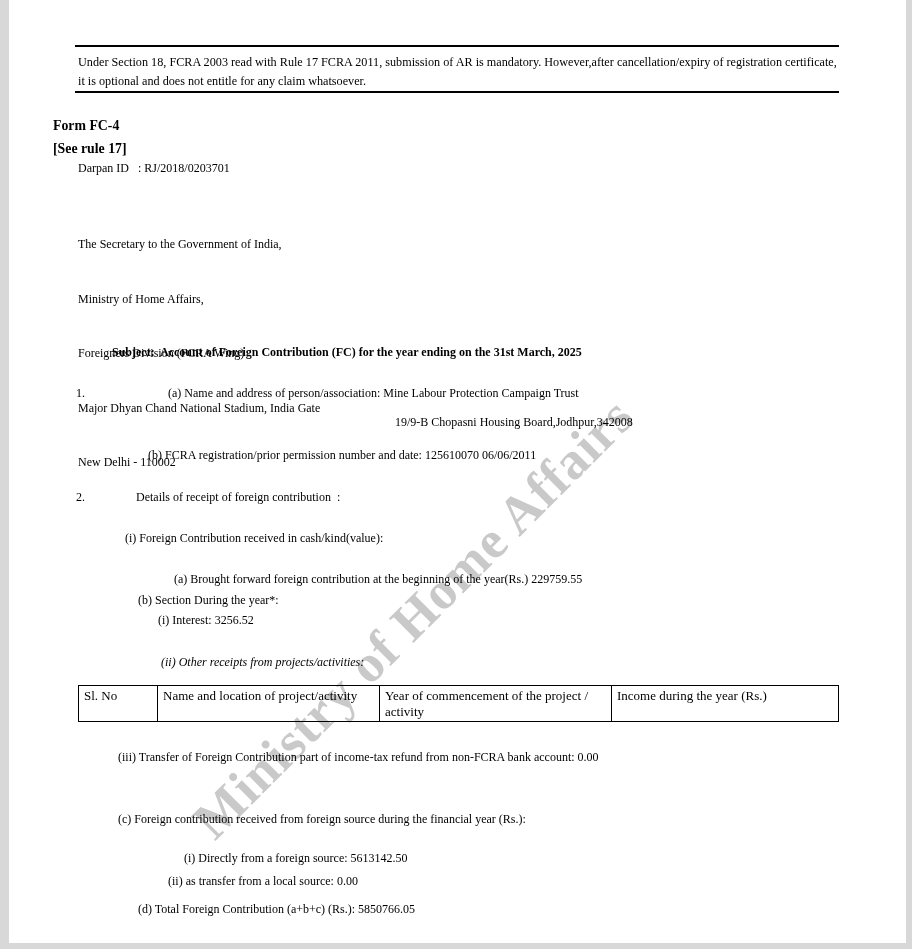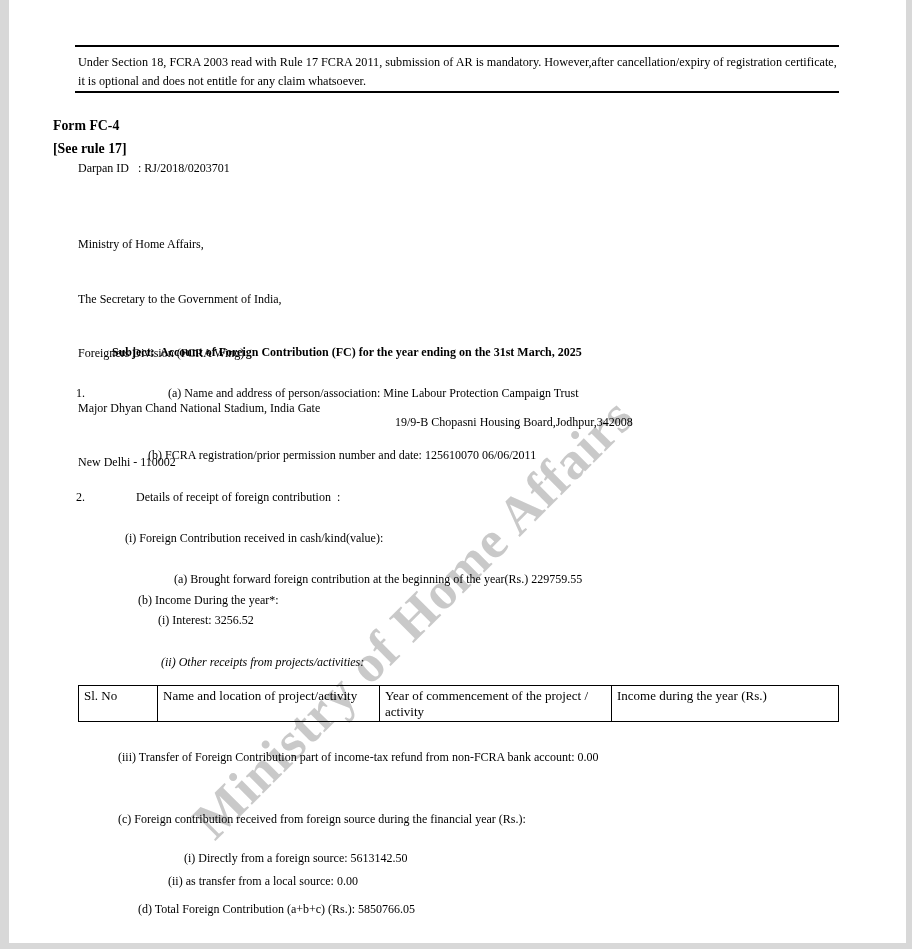--- a/index.html
+++ b/index.html
@@ -53,40 +53,40 @@
   <div class="rule" style="left:66px; top:45px; width:764px;"></div>
   <div class="abs wrap notice" style="left:69px; top:53px; width:762px;">Under Section 18, FCRA 2003 read with Rule 17 FCRA 2011, submission of AR is mandatory. However,after cancellation/expiry of registration certificate, it is optional and does not entitle for any claim whatsoever.</div>
   <div class="rule" style="left:66px; top:91px; width:764px;"></div>
 
   <div class="abs center" style="top:117px;">Form FC-4</div>
   <div class="abs center" style="top:140px;">[See rule 17]</div>
 
   <div class="abs" style="left:69px; top:160px;">Darpan ID   : RJ/2018/0203701</div>
 
   <div class="abs" style="left:69px; top:200px;">
+    <div class="recipient-line">The Secretary to the Government of India,</div>
     <div class="recipient-line">Ministry of Home Affairs,</div>
-    <div class="recipient-line">The Secretary to the Government of India,</div>
     <div class="recipient-line">Foreigners Division (FCRA Wing)</div>
     <div class="recipient-line">Major Dhyan Chand National Stadium, India Gate</div>
     <div class="recipient-line">New Delhi - 110002</div>
   </div>
 
   <div class="abs" style="left:103px; top:344px;font-weight:bold;">Subject:  Account of Foreign Contribution (FC) for the year ending on the 31st March, 2025</div>
 
   <div class="abs" style="left:67px; top:385px;">1.</div>
   <div class="abs" style="left:139px; top:385px;margin-left:20px;">(a) Name and address of person/association: Mine Labour Protection Campaign Trust</div>
   <div class="abs" style="left:386px; top:406px;margin-top:8px;">19/9-B Chopasni Housing Board,Jodhpur,342008</div>
   <div class="abs" style="left:139px; top:447px;">(b) FCRA registration/prior permission number and date: 125610070 06/06/2011</div>
 
   <div class="abs" style="left:67px; top:489px;">2.</div>
   <div class="abs" style="left:111px; top:489px;margin-left:16px;">Details of receipt of foreign contribution  :</div>
 
   <div class="abs" style="left:116px; top:530px;">(i) Foreign Contribution received in cash/kind(value):</div>
   <div class="abs" style="left:127px; top:571px;margin-left:38px;">(a) Brought forward foreign contribution at the beginning of the year(Rs.) 229759.55</div>
-  <div class="abs" style="left:129px; top:592px;">(b) Income During the year*:</div>
+  <div class="abs" style="left:129px; top:592px;">(b) Section During the year*:</div>
   <div class="abs" style="left:149px; top:612px;">(i) Interest: 3256.52</div>
   <div class="abs" style="left:152px; top:654px;font-style:italic;">(ii) Other receipts from projects/activities:</div>
 
   <table class="fc-table">
     <colgroup>
         <col class="c1">
         <col class="c2">
         <col class="c3">
         <col class="c4">
       </colgroup>

